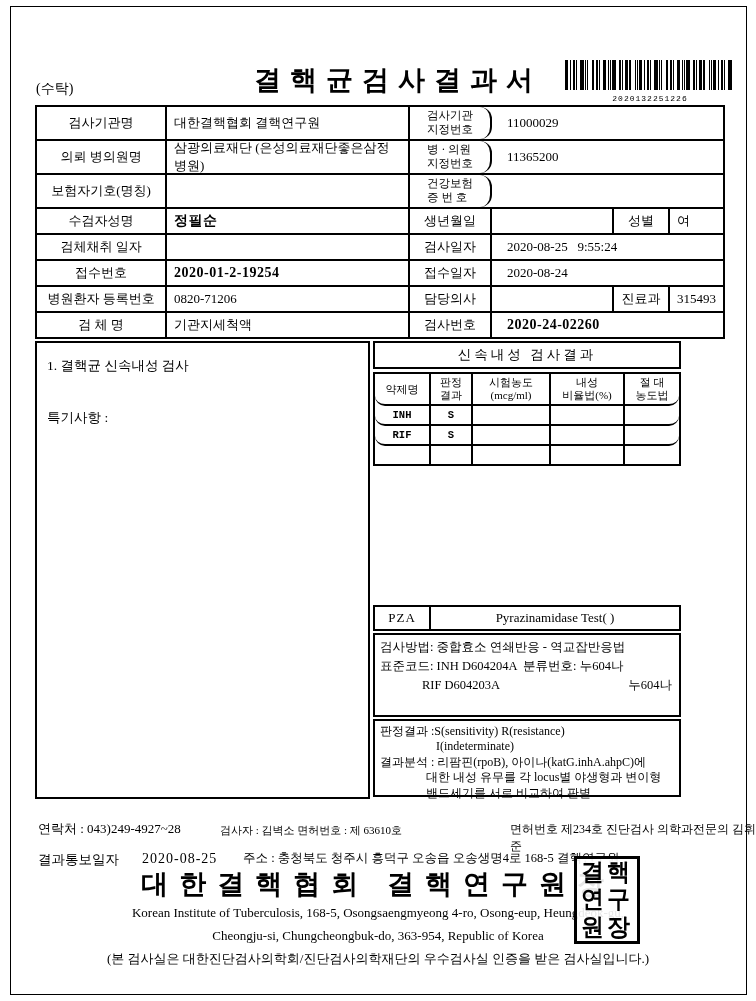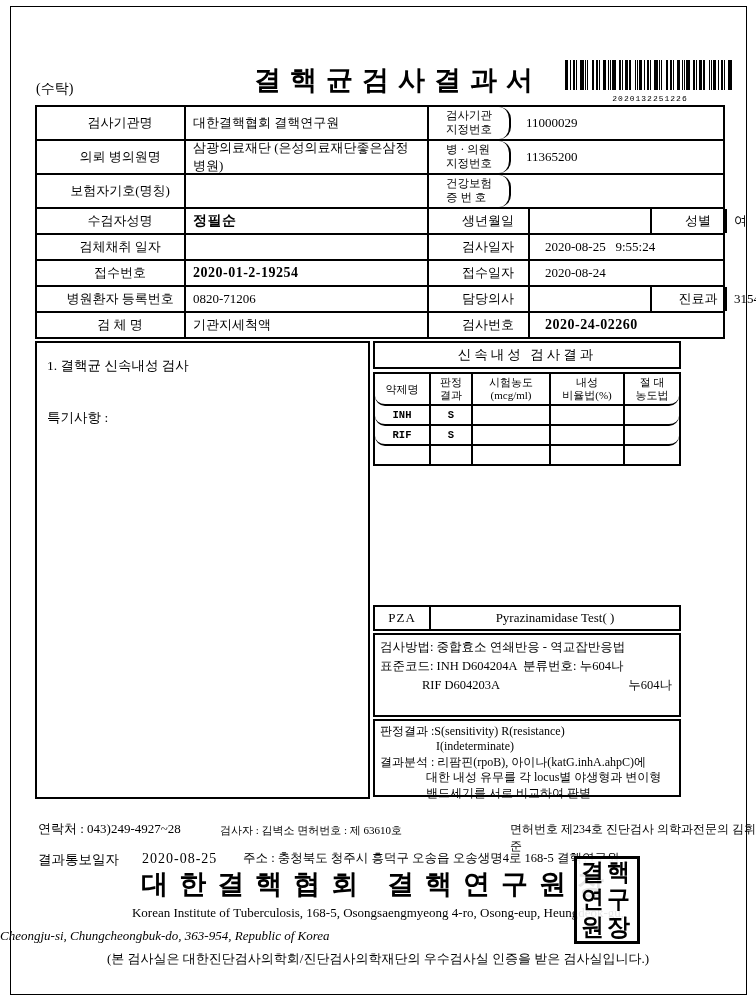--- a/index.html
+++ b/index.html
@@ -17,21 +17,21 @@
 
   
   .main-table{position:absolute;left:35px;top:105px;width:690px;border:2px solid #000;box-sizing:border-box;}
   .row{display:flex;border-bottom:2px solid #000;}
   .row:last-child{border-bottom:none;}
   .h34{height:32px;}
   .h26{height:24px;}
   .cell{border-right:2px solid #000;display:flex;align-items:center;box-sizing:border-box;
         padding:1px 7px;overflow:hidden;}
   .cell:last-child{border-right:none;}
-  .lbl{justify-content:center;text-align:right;font-size:13px;padding:0 2px;margin-left:19px;}
+  .lbl{justify-content:center;text-align:right;font-size:13px;padding:0 2px;}
   .lbl2{justify-content:center;text-align:left;font-size:11.5px;line-height:1.18;white-space:pre-line;padding:1px 2px;border-radius:12px;}
   .val{font-size:13px;white-space:pre-wrap;}
   .b{font-weight:bold;font-size:14px;letter-spacing:.5px;}
   .w130{width:130px;flex:none;} .w243{width:243px;flex:none;} .w82{width:82px;flex:none;}
   .w235{width:235px;flex:none;margin-left:8px;} .w122{width:122px;flex:none;} .w56{width:56px;flex:none;} .w57{width:57px;flex:none;}
 
   
   .mid{position:absolute;left:35px;top:341px;width:690px;height:458px;display:flex;}
   .leftbox{width:335px;flex:none;border:2px solid #000;box-sizing:border-box;padding:14px 10px;}
   .leftbox .lt{font-size:13.5px;margin-bottom:34px;}
@@ -68,21 +68,21 @@
   
   .abs{position:absolute;}
   .f-contact{left:38px;top:820px;font-size:13px;}
   .f-exam{left:220px;top:823px;font-size:11px;}
   .f-lic{left:510px;top:821px;font-size:12px;}
   .f-rdl{left:38px;top:851px;font-size:13.5px;}
   .f-rd{left:142px;top:851px;font-size:14px;letter-spacing:1px;}
   .f-addr{left:243px;top:850px;font-size:12.5px;}
   .f-org{left:0;top:866px;width:756px;text-align:center;font-size:27px;font-weight:bold;letter-spacing:11px;}
   .f-en1{left:0;top:905px;width:756px;text-align:center;font-size:13px;}
-  .f-en2{left:0;top:928px;width:756px;font-size:13px;font-style:italic;}
+  .f-en2{left:0;top:928px;width:756px;text-align:center;font-size:13px;}
   .f-notice{left:0;top:950px;width:756px;text-align:center;font-size:13px;}
   .stamp{left:574px;top:856px;width:66px;height:88px;border:3px solid #000;box-sizing:border-box;
          background:rgba(255,255,255,.9);display:flex;align-items:center;justify-content:center;z-index:5;}
   .stamp-inner{width:52px;font-size:23px;font-weight:bold;line-height:1.12;letter-spacing:3px;
                word-break:break-all;text-align:center;transform:scaleY(1.05);}
 </style>
 </head>
 <body>
 
 <div class="page">

